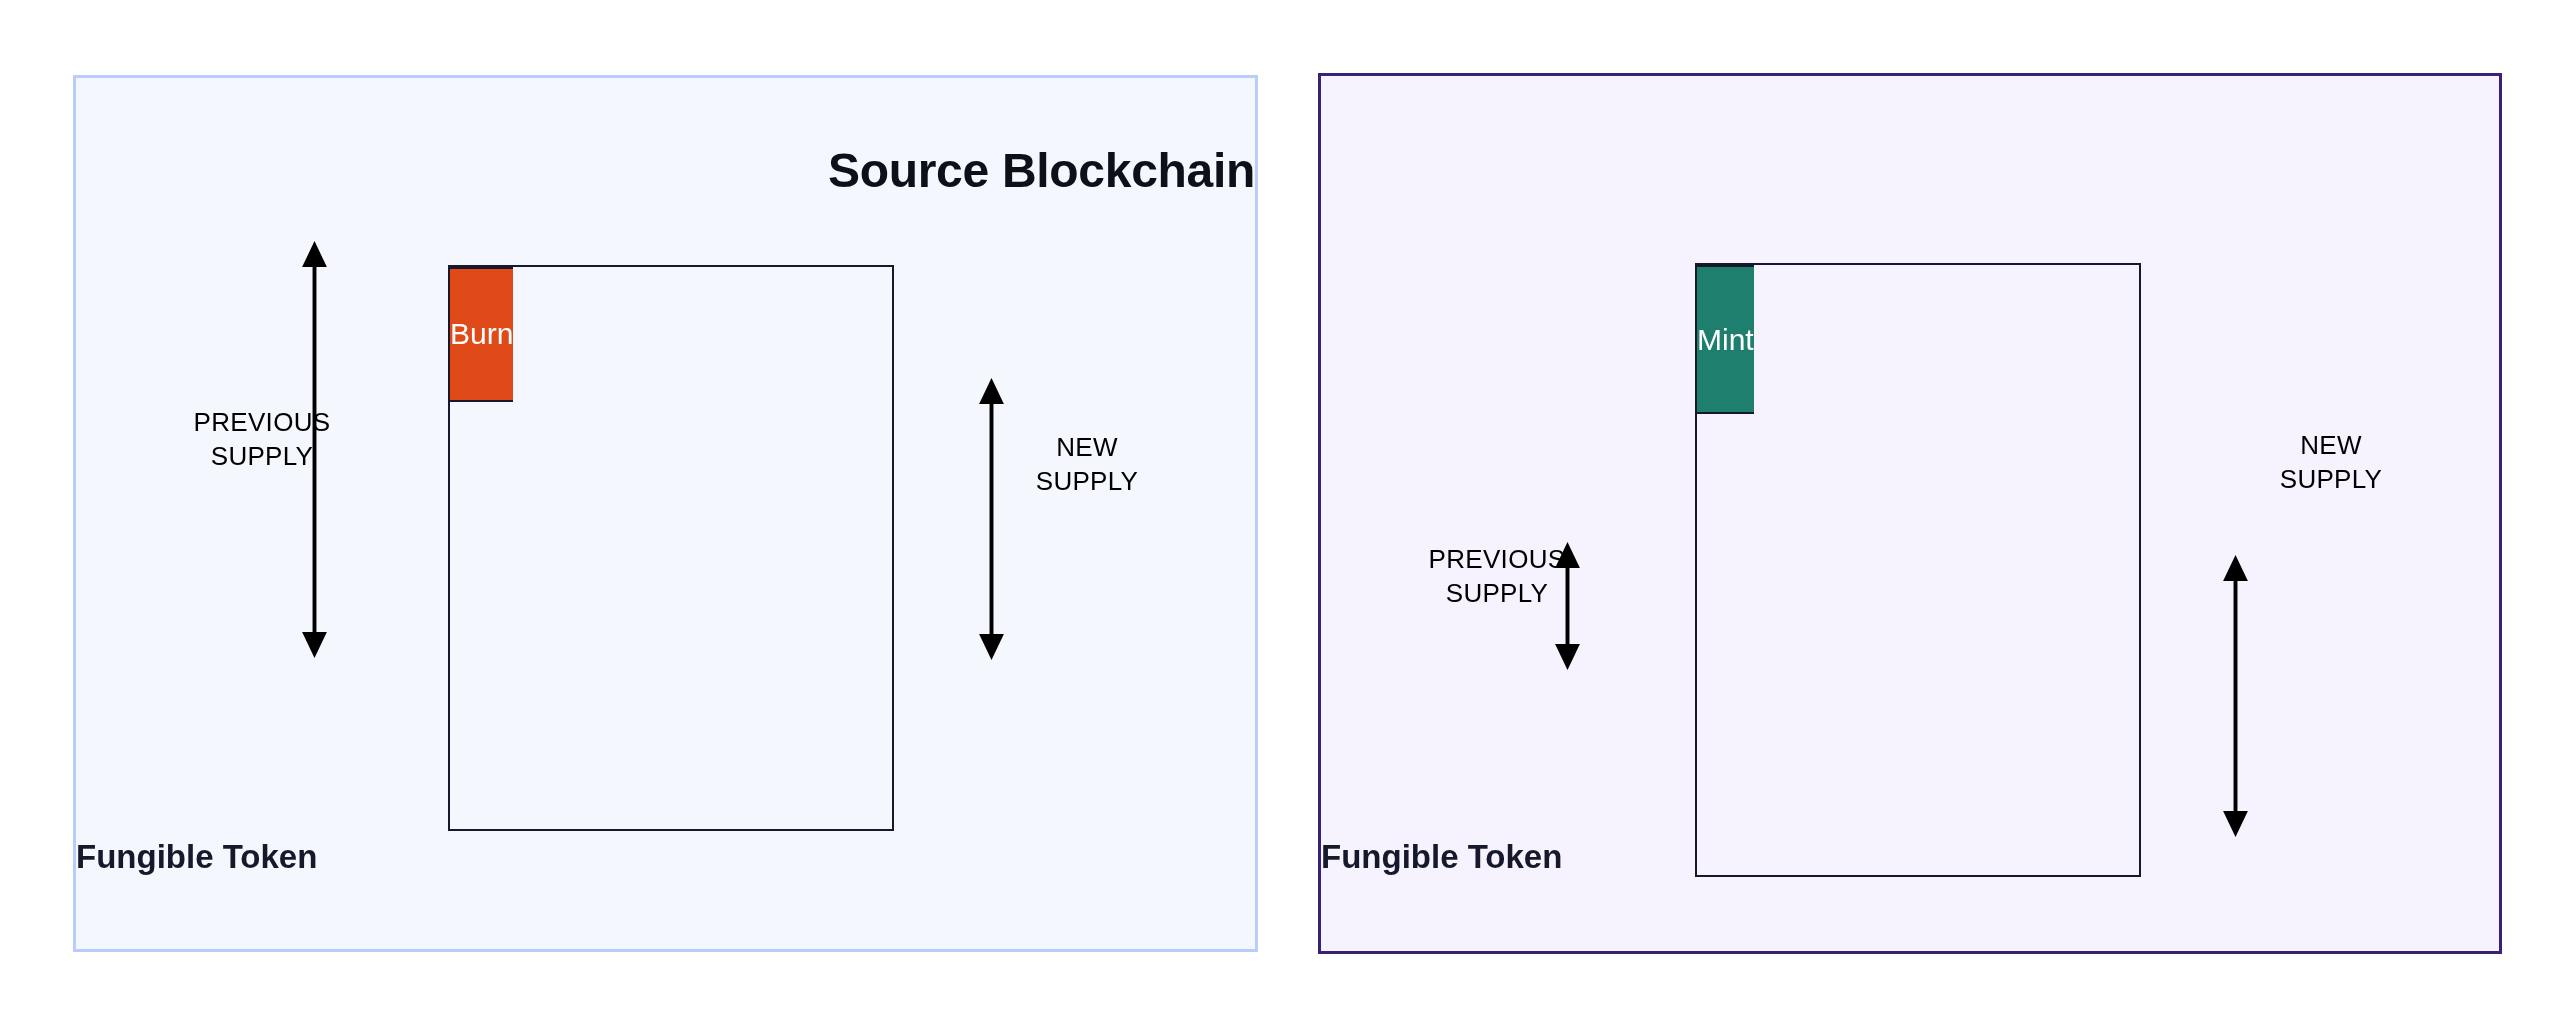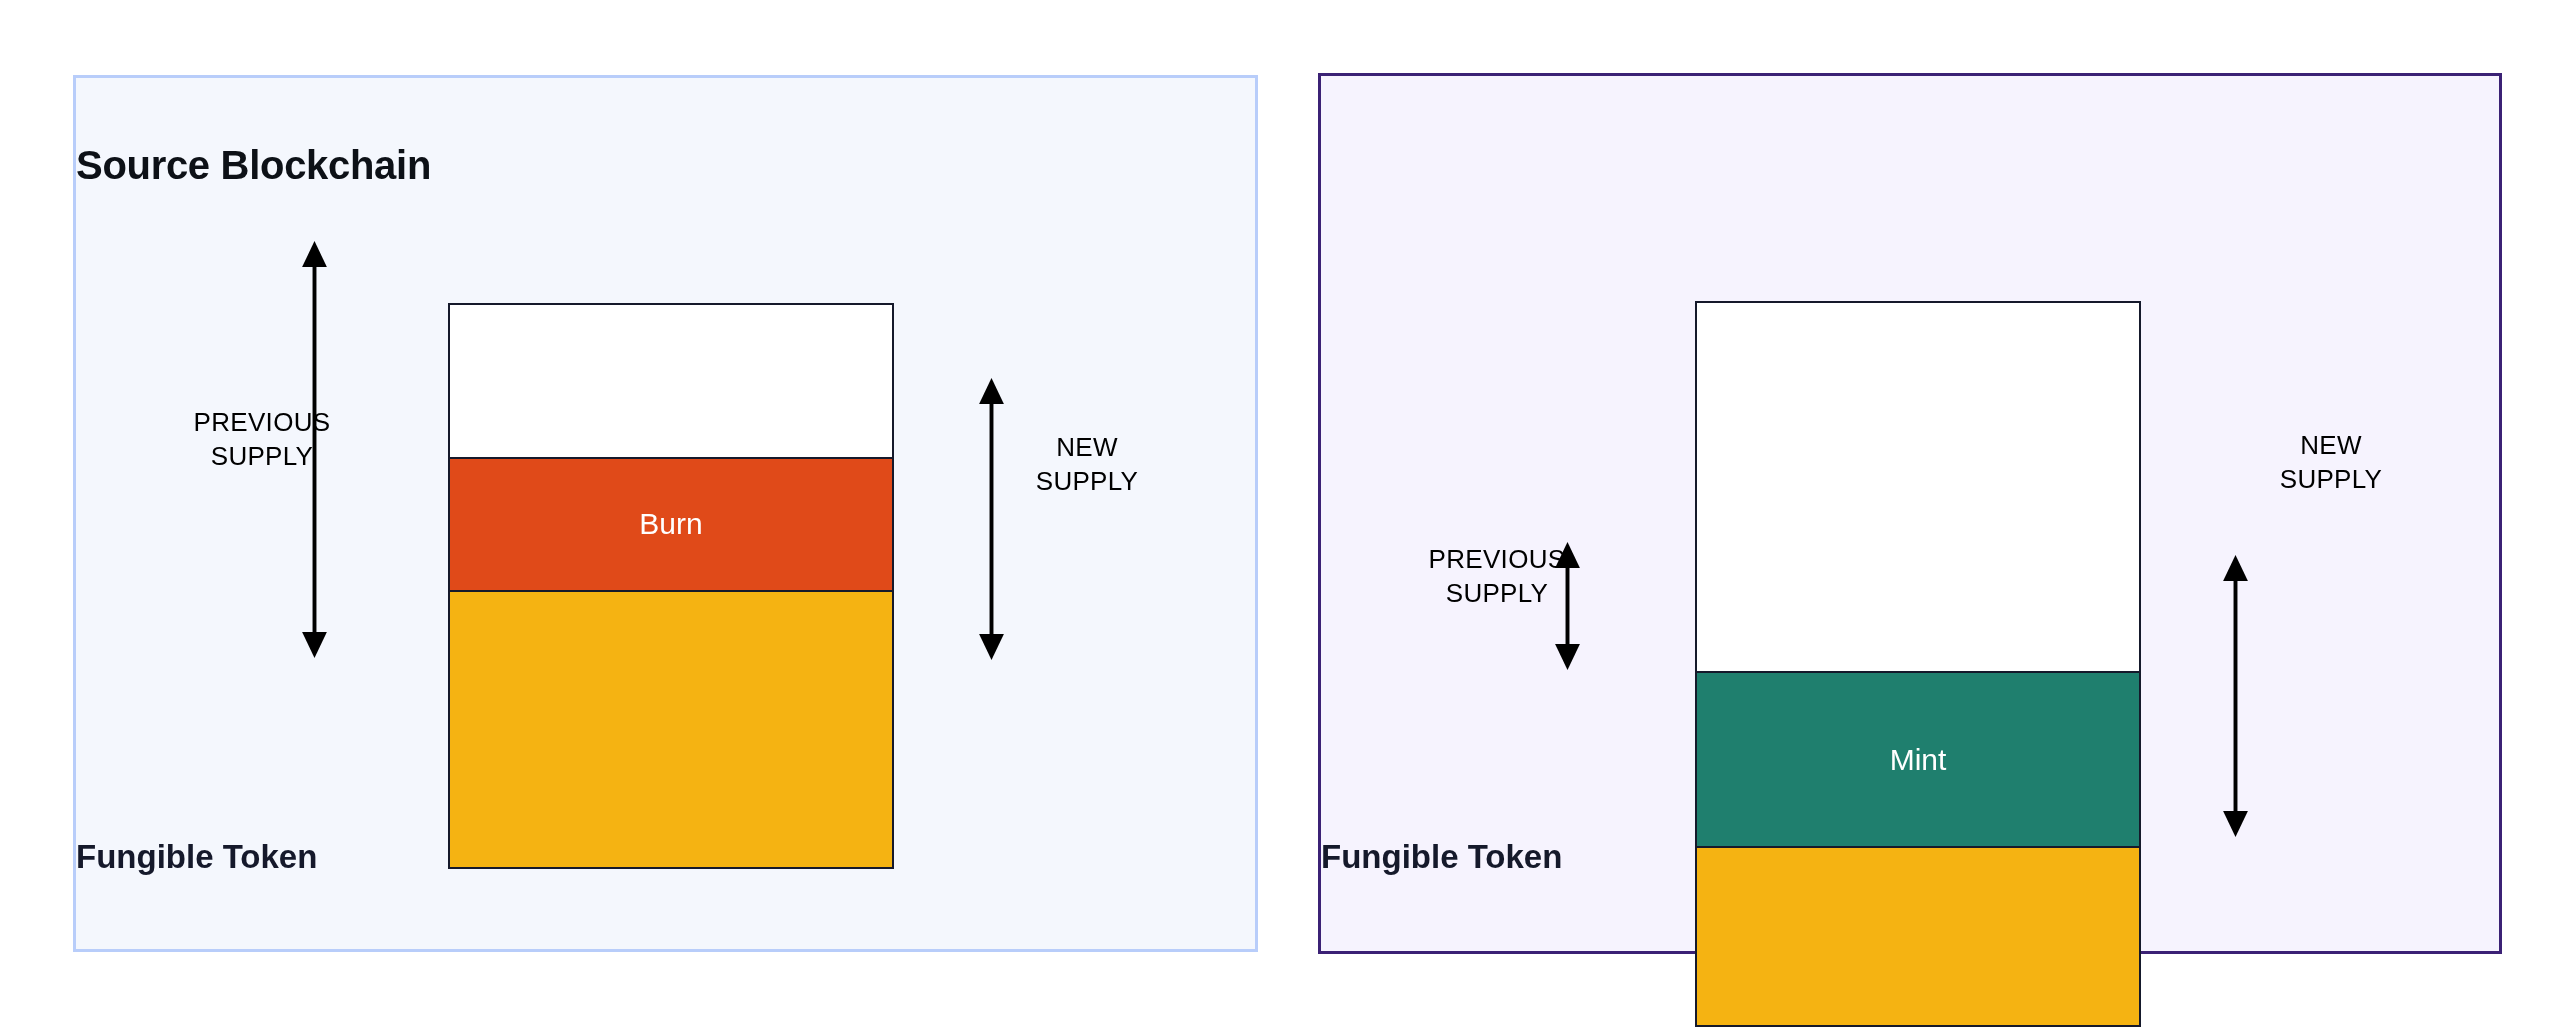--- a/index.html
+++ b/index.html
@@ -23,22 +23,22 @@
   }
   #panel-destination{
     left:1318px;top:73px;width:1184px;height:881px;
     background:#f6f3fe;
     border-width:3.9px;
     border-color:#3b2175;
   }
   .panel-title{
     position:absolute;
     left:0;right:0;
-    text-align:left;
-    font-size:40px;
+    text-align:right;
+    font-size:48px;
     font-weight:bold;
     color:#0d1117;
     letter-spacing:-0.3px;
     white-space:nowrap;
   }
   #panel-source .panel-title{top:65px;}
   #panel-destination .panel-title{top:64px;}
 
   .token-caption{
     position:absolute;
@@ -51,25 +51,24 @@
   }
   #panel-source .token-caption{top:760px;}
   #panel-destination .token-caption{top:762px;}
 
   
   .supply-stack{
     position:absolute;
     box-sizing:border-box;
     border:2.6px solid #15192b;
     display:flex;
-    flex-direction:column;
-    margin-top:38px;
+    flex-direction:row;
   }
   #stack-source{left:372px;top:187px;width:446px;height:566px;}
-  #stack-destination{left:374px;top:187px;width:446px;height:726px;}
+  #stack-destination{left:374px;top:187px;width:446px;height:614px;}
 
   .seg{
     box-sizing:border-box;
     display:flex;
     align-items:center;
     justify-content:center;
     color:#ffffff;
     font-size:30px;
     font-weight:500;
     position:relative;

